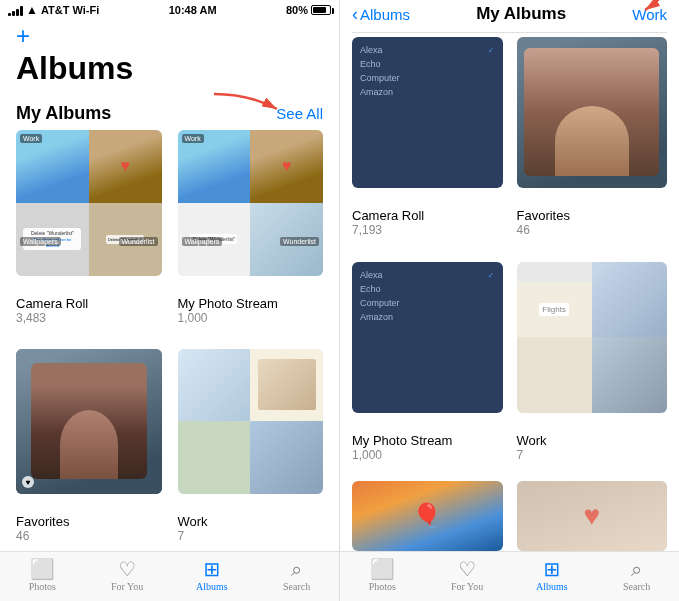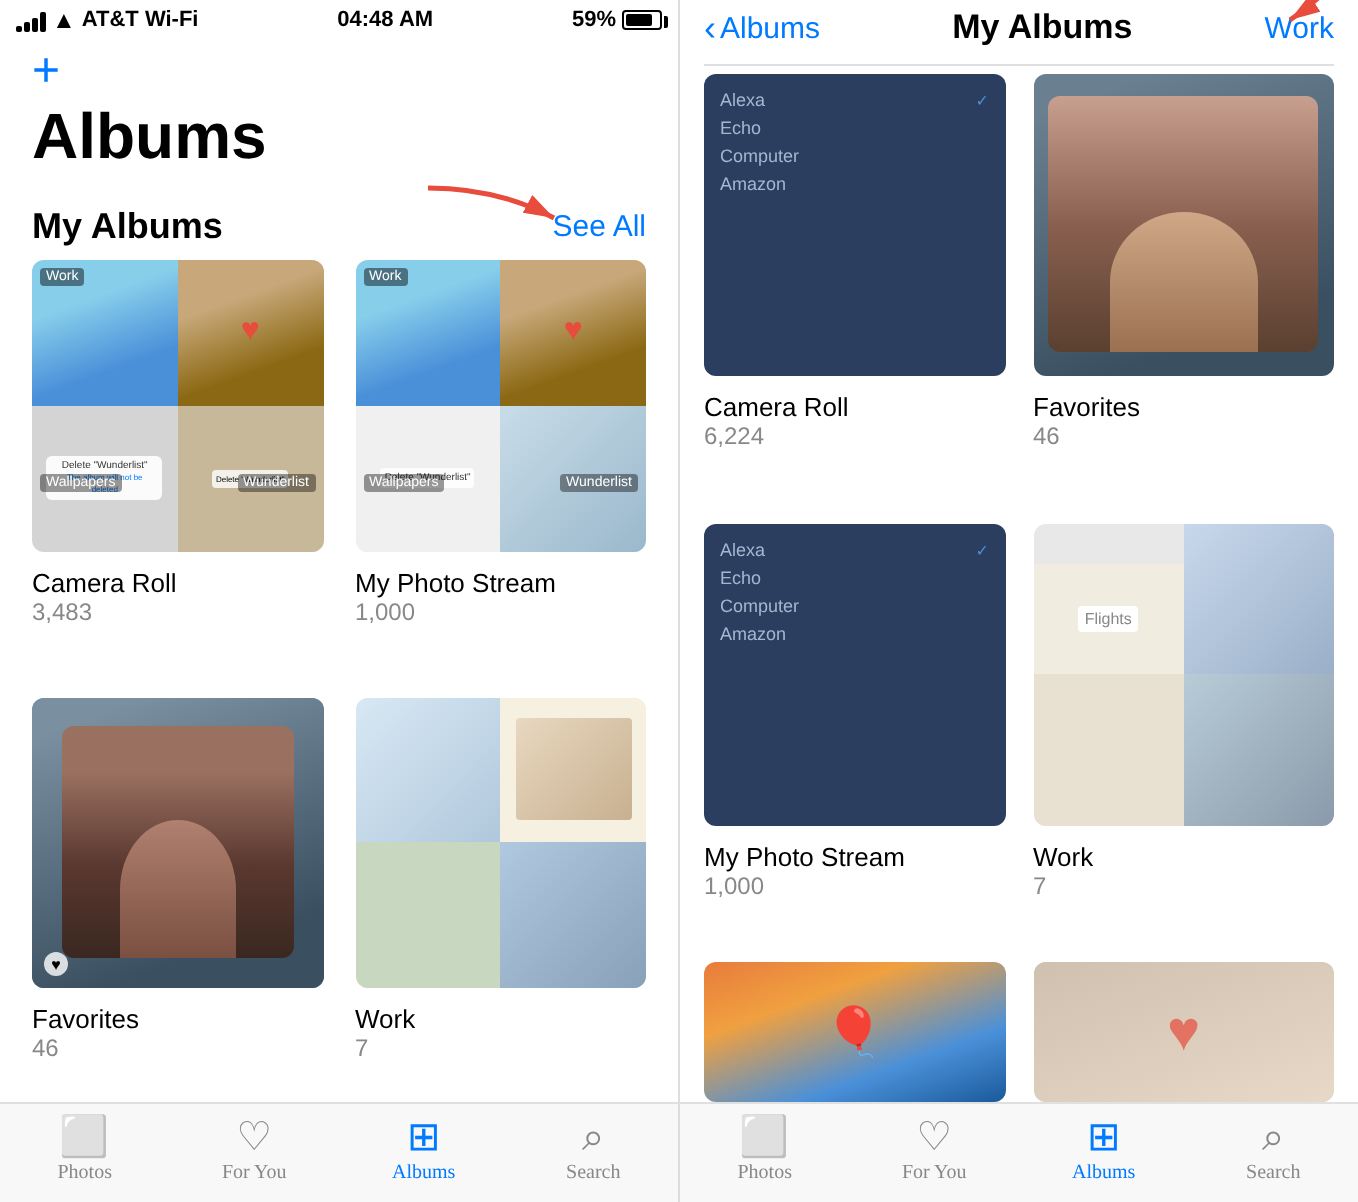--- a/index.html
+++ b/index.html
@@ -144,21 +144,21 @@
       color: #fff;
       font-size: 7px;
       padding: 1px 3px;
       border-radius: 2px;
     }
 
     .album-name {
       font-size: 13px;
       font-weight: 400;
       color: #000;
-      margin-top: 8px;
+      margin-top: 20px;
     }
     .album-count {
       font-size: 12px;
       color: #888;
     }
 
     
     .tab-bar {
       display: flex;
       justify-content: space-around;
@@ -381,23 +381,23 @@
     <div class="left-status">
       <div class="signal-bars">
         <div class="signal-bar"></div>
         <div class="signal-bar"></div>
         <div class="signal-bar"></div>
         <div class="signal-bar"></div>
       </div>
       <span class="wifi-icon">▲</span>
       <span>AT&amp;T Wi-Fi</span>
     </div>
-    <span>04:48 AM</span>
+    <span>10:48 AM</span>
     <div class="right-status">
-      <span>59%</span>
+      <span>80%</span>
       <div class="battery-icon">
         <div class="battery-fill"></div>
       </div>
     </div>
   </div>
 
   <div class="left-header">
     <div class="add-btn">+</div>
     <div class="left-title">Albums</div>
   </div>
@@ -552,21 +552,21 @@
           <span class="list-item-text">Echo</span>
         </div>
         <div class="list-item-row">
           <span class="list-item-text">Computer</span>
         </div>
         <div class="list-item-row">
           <span class="list-item-text">Amazon</span>
         </div>
       </div>
       <span class="album-name">Camera Roll</span>
-      <span class="album-count">6,224</span>
+      <span class="album-count">7,193</span>
     </div>
 
     <div class="album-item">
       <div class="r-thumb" style="background:linear-gradient(160deg,#6a8090 10%,#3a5060 80%);display:flex;align-items:center;justify-content:center;">
         <div style="width:90%;height:85%;background:linear-gradient(180deg,#c8a090 0%,#8a6050 50%,#5a4030 100%);border-radius:6px;overflow:hidden;display:flex;align-items:flex-end;justify-content:center;">
           <div style="width:55%;height:55%;background:linear-gradient(180deg,#d0a888 0%,#9a7050 100%);border-radius:50% 50% 0 0;"></div>
         </div>
       </div>
       <span class="album-name">Favorites</span>
       <span class="album-count">46</span>

